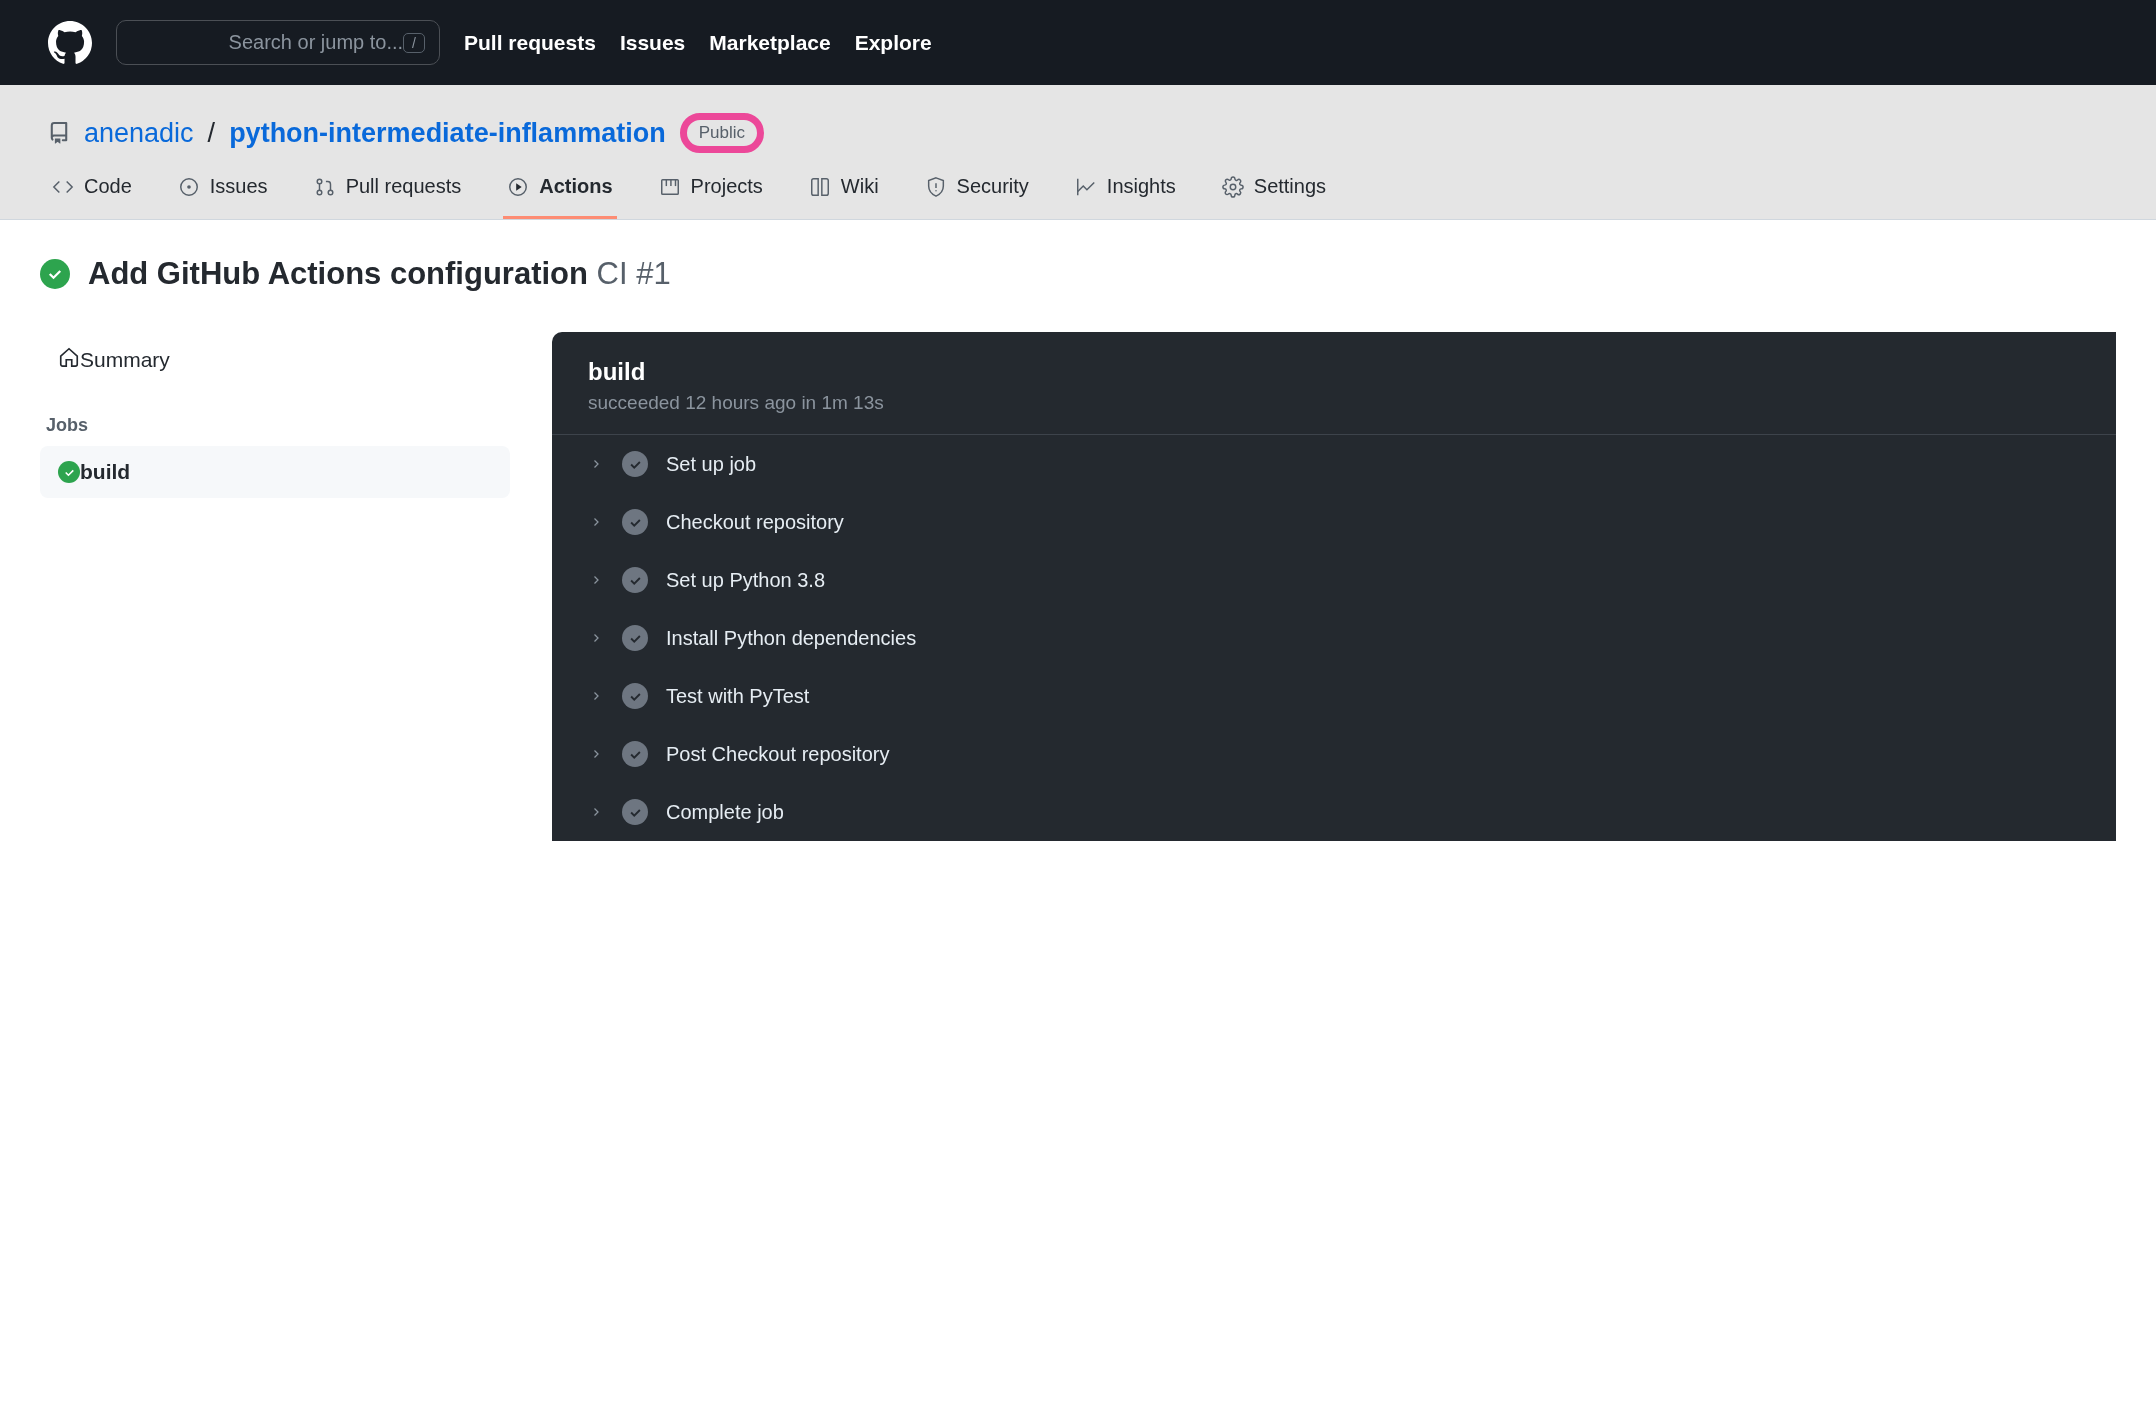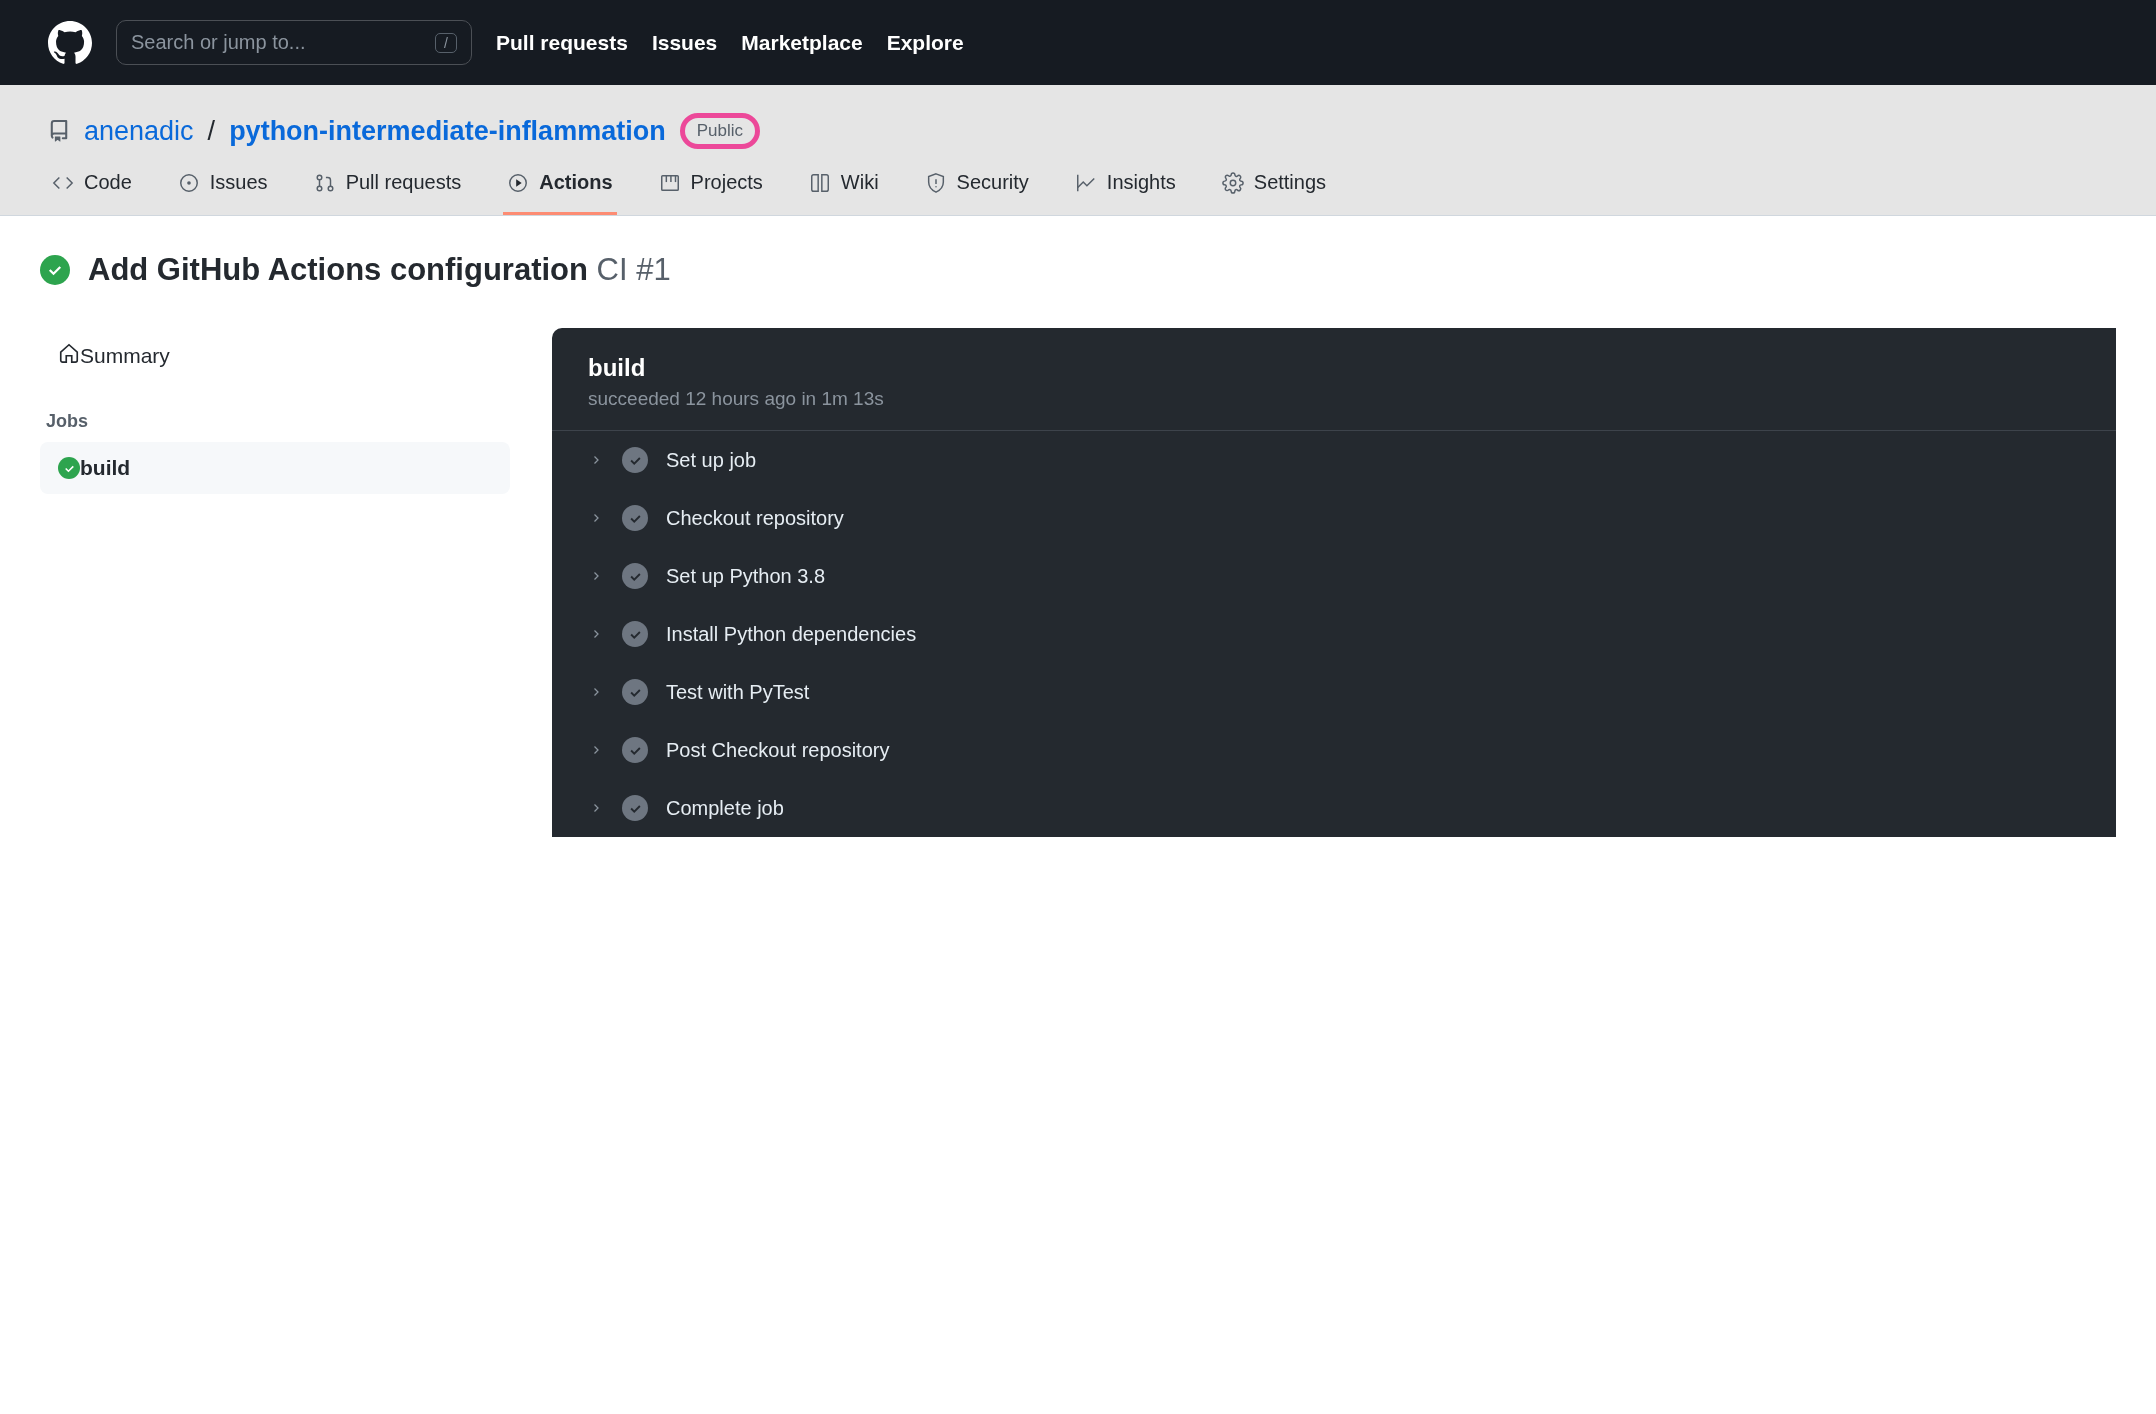--- a/index.html
+++ b/index.html
@@ -2,31 +2,31 @@
 <html><head>
 <meta charset="utf-8">
 <style>
   * { box-sizing: border-box; margin: 0; padding: 0; }
   body { font-family: -apple-system, BlinkMacSystemFont, "Segoe UI", Helvetica, Arial, sans-serif; color: #24292f; background: #fff; }
   a { text-decoration: none; }
 
   
   .topbar { background:#161b22; display:flex; align-items:center; gap:24px; padding:20px 48px; }
   .gh-logo svg { fill:#fff; width:44px; height:44px; display:block; }
-  .search { display:flex; align-items:center; justify-content:space-between; width:356px; border:1px solid #4b4f55; border-radius:10px; padding:10px 14px; color:#8b949e; font-size:20px; }
+  .search { display:flex; align-items:center; justify-content:flex-end; width:324px; border:1px solid #4b4f55; border-radius:10px; padding:10px 14px; color:#8b949e; font-size:20px; }
   .slash { border:1px solid #57606a; border-radius:5px; padding:1px 8px; font-size:14px; color:#8b949e; }
   .navlink { color:#fff; font-weight:600; font-size:21px; }
 
   
   .repo-header { background:#e5e5e5; border-bottom:1px solid #d0d7de; padding:28px 48px 0 48px; }
   .repo-title-row { display:flex; align-items:center; gap:14px; font-size:27px; }
   .repo-title-row .owner, .repo-title-row .reponame { color:#0969da; }
   .repo-title-row .reponame { font-weight:600; }
   .repo-title-row .slash-sep { color:#24292f; font-size:27px; }
-  .visibility { border:5px solid #ec4899; border-radius:20px; padding:3px 12px; font-size:17px; color:#57606a; }
+  .visibility { border:7px solid #ec4899; border-radius:20px; padding:3px 12px; font-size:17px; color:#57606a; }
   .generated { color:#57606a; font-size:18px; margin-top:10px; }
   .generated a { color:#0969da; }
   .repo-icon svg { width:22px; height:22px; fill:#57606a; display:block; }
 
   .tabs { display:flex; gap:38px; margin-top:22px; }
   .tab { display:flex; align-items:center; gap:10px; font-size:20px; color:#24292f; padding:0 4px 18px 4px; border-bottom:3px solid transparent; cursor:pointer; }
   .tab svg { width:22px; height:22px; fill:none; stroke:#57606a; stroke-width:1.6; }
   .tab.selected { font-weight:600; border-bottom-color:#fd8c73; }
 
   

